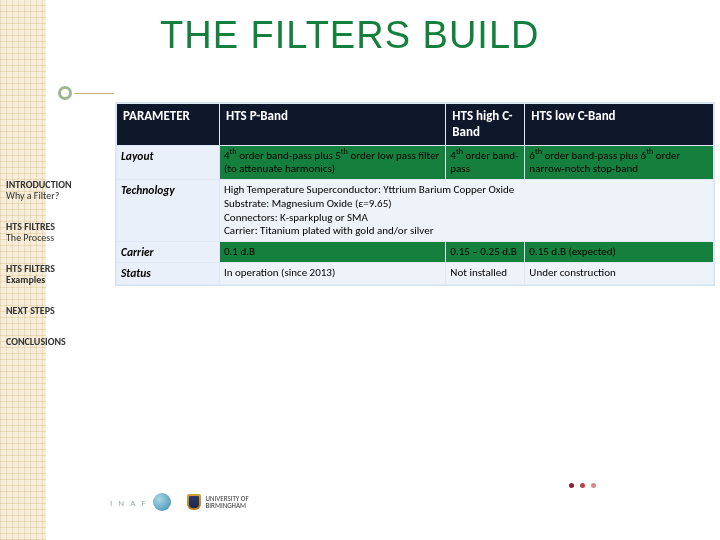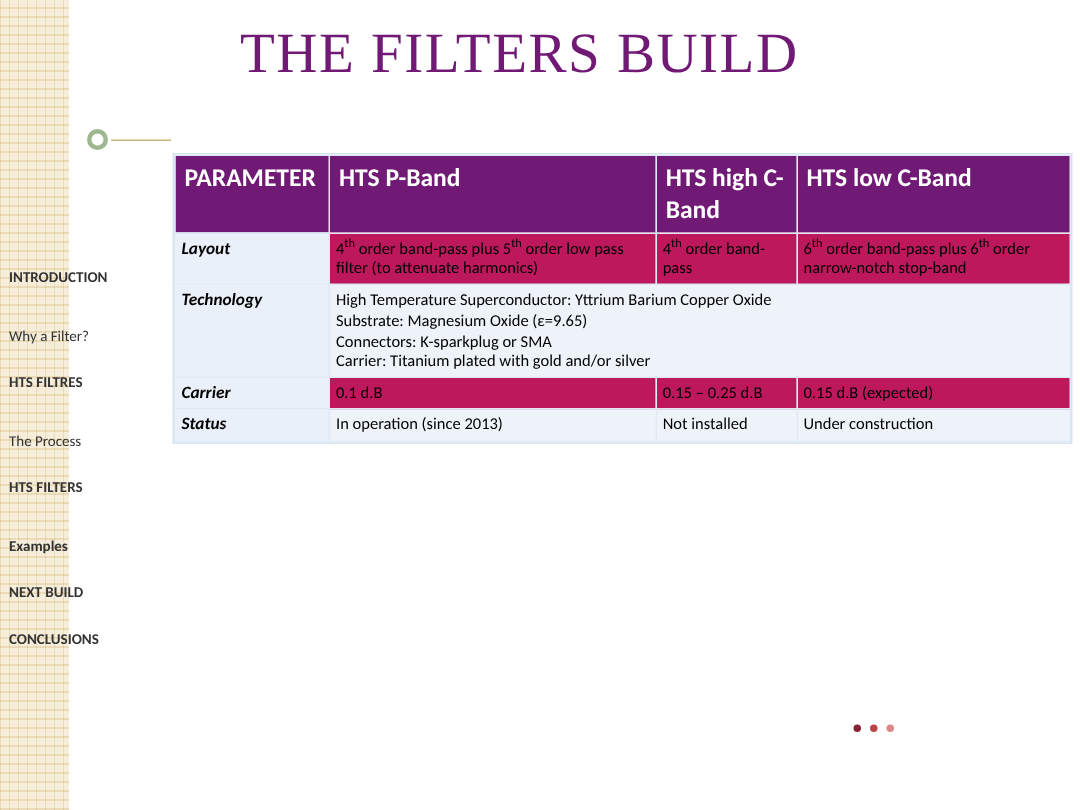--- a/index.html
+++ b/index.html
@@ -7,50 +7,50 @@
   .slide { position: relative; width: 720px; height: 540px; overflow: hidden; }
   .patterned-bar {
     position: absolute; left: 0; top: 0; width: 46px; height: 540px;
     background:
       repeating-linear-gradient(90deg, rgba(200,160,80,0.25) 0 1px, transparent 1px 6px),
       repeating-linear-gradient(0deg, rgba(200,160,80,0.25) 0 1px, transparent 1px 6px),
       #f6eedb;
   }
   .title {
     position: absolute; left: 160px; top: 14px;
-    font-family: Liberation Serif, serif;
+    font-family: Liberation Sans, sans-serif;
     font-size: 38px; letter-spacing: 1px; font-weight: 400;
-    color: #701a75;
+    color: #15803d;
   }
   .bullet {
     position: absolute; left: 58px; top: 86px; width: 14px; height: 14px;
     border-radius: 50%; background: #fff; border: 3px solid #9fb78f;
   }
   .bullet-line { position: absolute; left: 74px; top: 93px; width: 40px; height: 1px; background: #c9b67a; }
   .sidebar {
     position: absolute; left: 0; top: 176px; width: 112px;
     font-size: 10px; text-align: left; color: #333;
   }
   .sidebar .nav-item { padding: 3px 6px; line-height: 1.1; margin-bottom: 14px; }
-  .sidebar .sub { font-weight: 400; display:block;margin-top:28px; }
+  .sidebar .sub { font-weight: 400; display:block; }
   .sidebar .highlight .sub { font-weight: 700; }
 
   .table-wrap {
     position: absolute; left: 115px; top: 102px; width: 600px;
     border: 1px solid #d6e3f2;
   }
   table.data { width: 100%; border-collapse: collapse; font-size: 11px; }
   table.data th, table.data td { border: 1px solid #dfe9f5; padding: 3px 4px; vertical-align: top; line-height: 1.25; }
   table.data thead th {
-    background: #701a75; color: #fff; font-weight: 700; font-size: 17px; text-align: left; padding: 4px 6px;
+    background: #0f172a; color: #fff; font-weight: 700; font-size: 13px; text-align: left; padding: 4px 6px;
   }
   table.data tbody th.rowhdr {
     background: #eaf0fa; font-style: italic; font-weight: 700; text-align: left; font-size: 11.5px; width: 103px;
   }
-  table.data td { background: #be185d; }
+  table.data td { background: #15803d; }
   table.data tr:nth-child(even) td { background: #eef3fa; }
   table.data td.span { }
   sup { font-size: 0.75em; line-height: 0; }
 
   .footer {
     position: absolute; left: 110px; bottom: 26px; width: 600px; height: 24px;
     display: flex; align-items: center; justify-content: space-between;
     font-size: 11px; color: #5a564c;
   }
   .footer .logos { display: flex; align-items: center; gap: 16px; }
@@ -82,21 +82,21 @@
     </div>
     <div class="nav-item">
       <span class="section" style="font-weight:700">HTS FILTRES</span>
       <span class="sub">The Process</span>
     </div>
     <div class="nav-item highlight">
       <span class="section" style="font-weight:700">HTS FILTERS</span>
       <span class="sub" style="font-weight:700">Examples</span>
     </div>
     <div class="nav-item">
-      <span class="section" style="font-weight:700">NEXT BUILD</span>
+      <span class="section" style="font-weight:700">NEXT STEPS</span>
     </div>
     <div class="nav-item">
       <span class="section" style="font-weight:700">CONCLUSIONS</span>
     </div>
   </div>
 
   <div class="table-wrap">
     <table class="data">
       <thead>
         <tr>
@@ -138,15 +138,28 @@
     </table>
   </div>
 
   <div class="red-dots">
     <span class="rd a"></span>
       <span class="rd b"></span>
       <span class="rd c"></span>
   </div>
 
   <div class="footer">
+    <div class="logos">
+      <div class="logo-inaf">
+        <span>I N A F</span>
+        <span class="inaf-circ"></span>
+      </div>
+      <div class="logo-bham">
+        <span class="bham-shield"></span>
+        <span>
+          <span>UNIVERSITY OF</span><br>
+          <span>BIRMINGHAM</span>
+        </span>
+      </div>
+    </div>
   </div>
 
 </div>
 
 </body></html>

